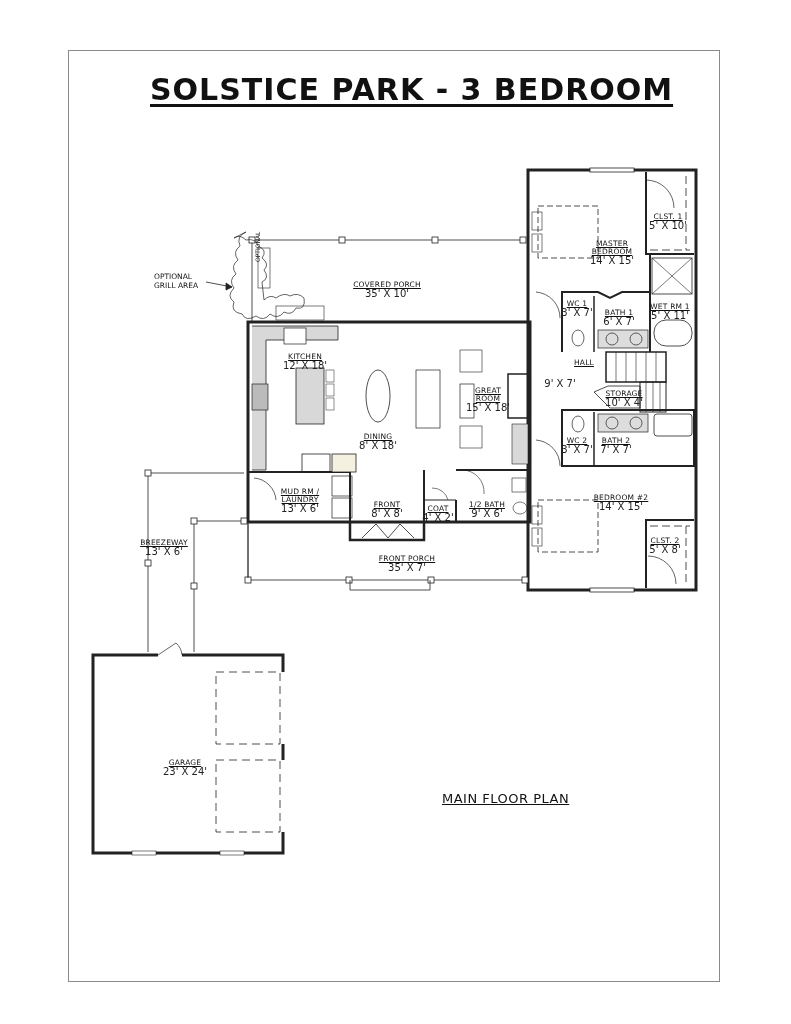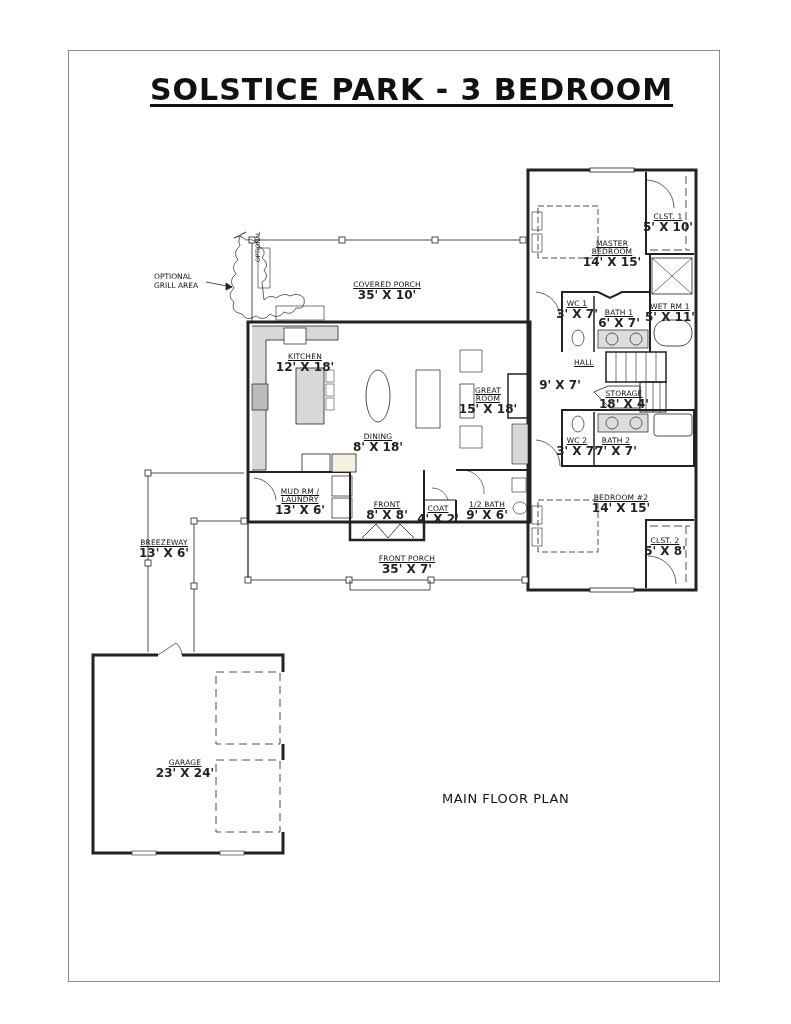--- a/index.html
+++ b/index.html
@@ -5,26 +5,26 @@
   html, body { margin: 0; padding: 0; background: #ffffff; }
   body { width: 791px; height: 1024px; position: relative; overflow: hidden;
          font-family: "DejaVu Sans", sans-serif; color: #111; }
   .sheet { position: absolute; left: 68px; top: 50px; width: 652px; height: 932px;
            border: 1.5px solid #8a8a8a; box-sizing: border-box; }
   .title { position: absolute; left: 150px; top: 72px; width: 490px; text-align: center;
            font-family: "DejaVu Sans", sans-serif; font-weight: bold; font-size: 30px;
            letter-spacing: 1px; text-decoration: underline; text-decoration-thickness: 3px;
            text-underline-offset: 4px; white-space: nowrap; }
   .plan-title { position: absolute; left: 442px; top: 791px; font-size: 13px;
-                letter-spacing: 0.5px; white-space: nowrap; }
+                text-decoration: underline; letter-spacing: 0.5px; white-space: nowrap; }
   svg.plan { position: absolute; left: 0; top: 0; }
   .lbl { position: absolute; text-align: center; line-height: 1.05; white-space: nowrap;
          transform: translateX(-50%); }
   .lbl .n { font-size: 7.5px; text-decoration: underline; letter-spacing: 0.2px; display: block; }
-  .lbl .d { font-size: 12px; display: block; color: #222; font-weight: bold; }
+  .lbl .d { font-size: 10px; display: block; color: #222; }
   .note { position: absolute; font-size: 7.5px; line-height: 1.2; white-space: nowrap; }
 </style>
 </head>
 <body>
 
 <div class="sheet"></div>
 
 <div class="title">SOLSTICE PARK - 3 BEDROOM</div>
 
 <svg class="plan" width="791" height="1024" viewBox="0 0 791 1024">
@@ -223,21 +223,21 @@
   <span class="d">5' X 11'</span>
 </div>
 <div class="lbl" style="left:584px; top:359px;text-align:center;">
   <span class="n">HALL</span>
 </div>
 <div class="lbl" style="left:560px; top:379px;">
   <span class="d">9' X 7'</span>
 </div>
 <div class="lbl" style="left:624px; top:390px;text-align:center;">
   <span class="n">STORAGE</span>
-  <span class="d">18' X 4'</span>
+  <span class="d">10' X 4'</span>
 </div>
 <div class="lbl" style="left:577px; top:437px;">
   <span class="n">WC 2</span>
   <span class="d">3' X 7'</span>
 </div>
 <div class="lbl" style="left:616px; top:437px;">
   <span class="n">BATH 2</span>
   <span class="d">7' X 7'</span>
 </div>
 <div class="lbl" style="left:621px; top:494px;">

